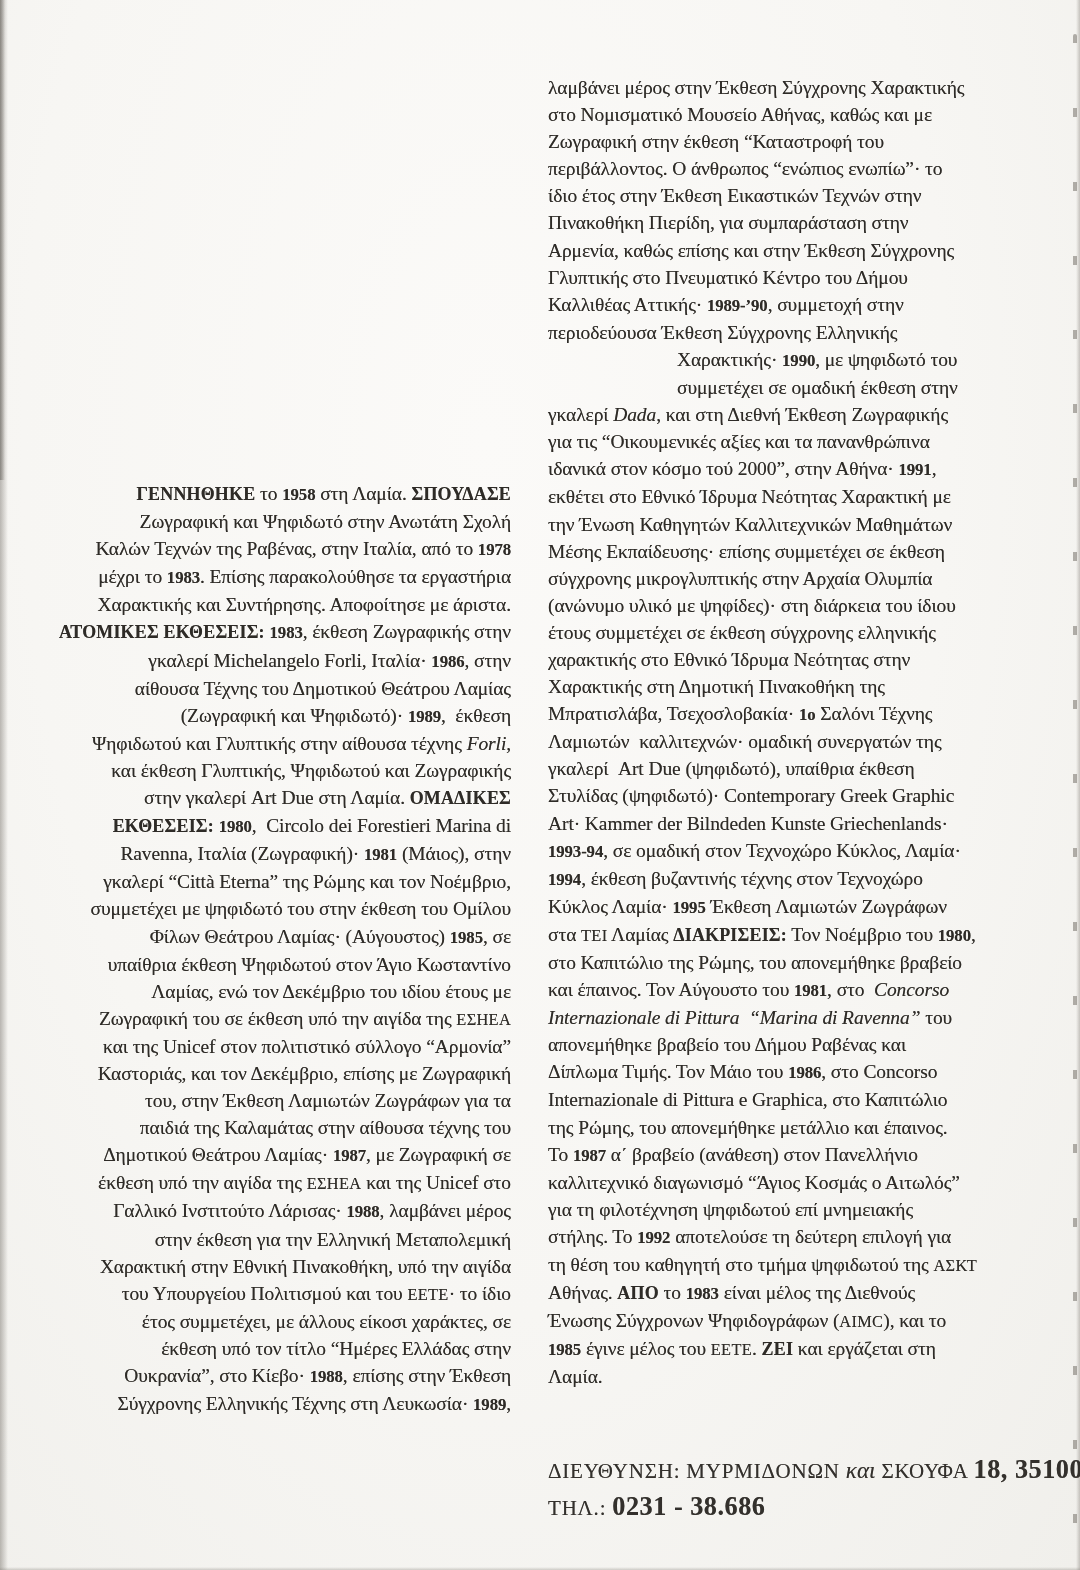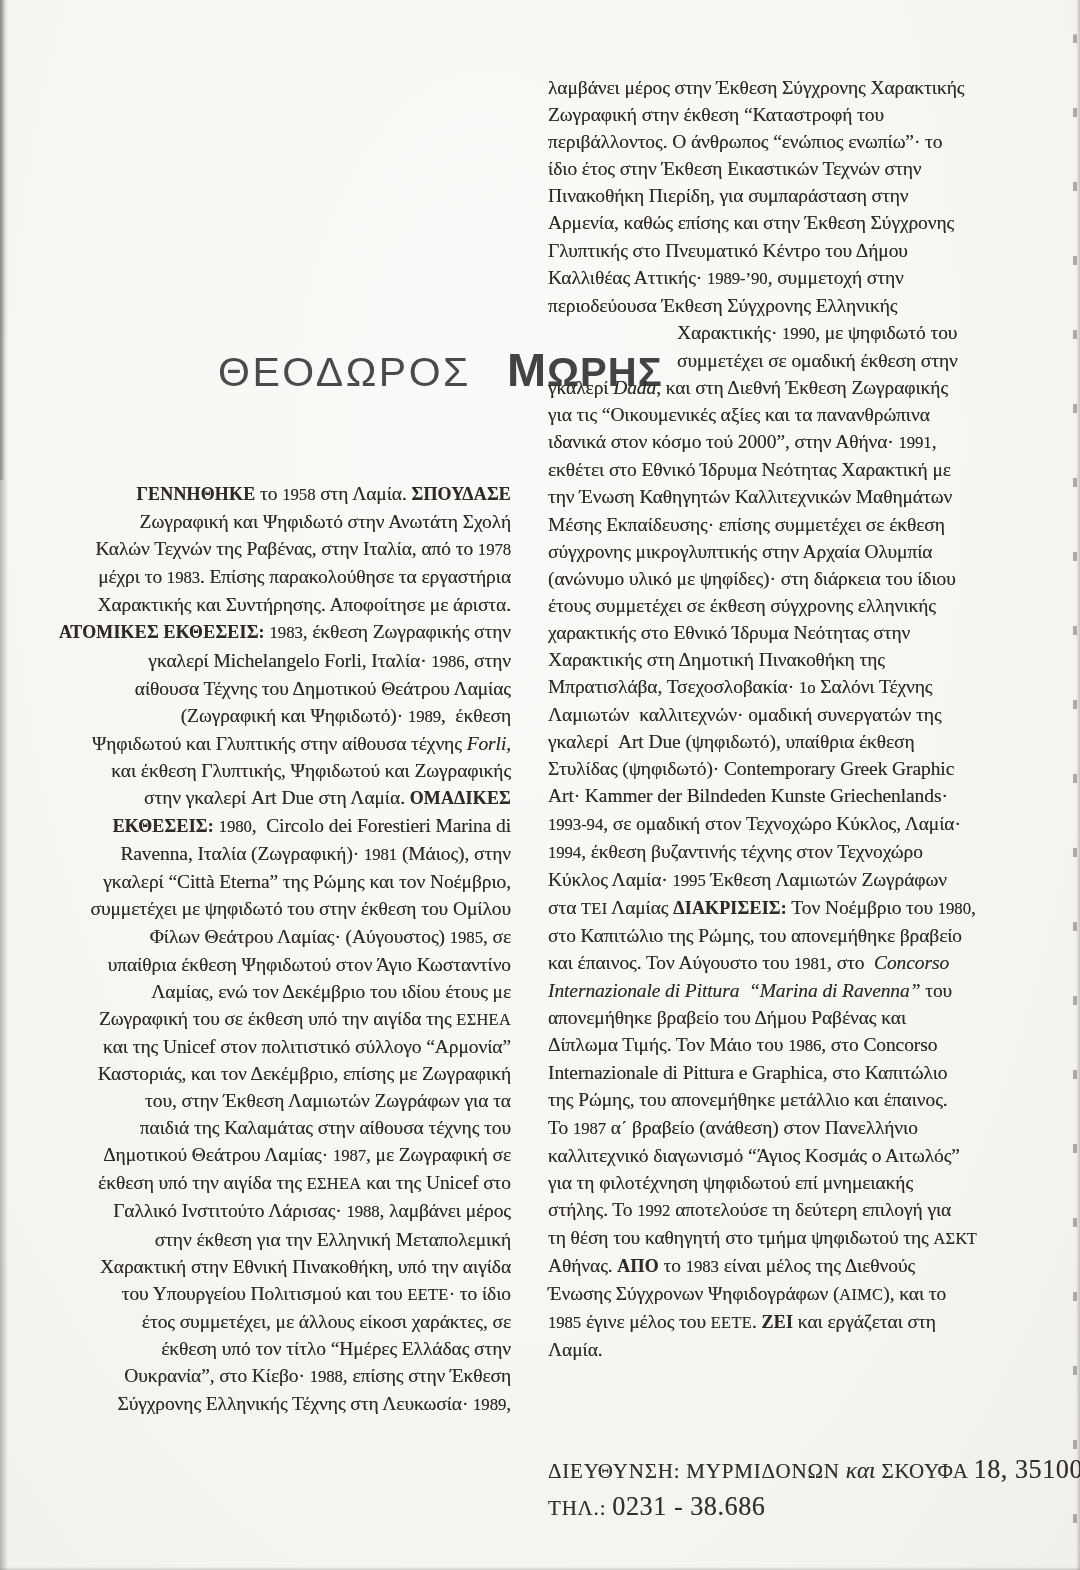--- a/index.html
+++ b/index.html
@@ -27,21 +27,21 @@
   
   .col{position:absolute;font-size:19.5px;line-height:27.1px;letter-spacing:-0.1px;
     text-shadow:0 0 .4px rgba(46,43,39,.55);}
   .col .line{white-space:pre;}
   .col-left{left:28px;top:480px;width:483px;text-align:right;}
   .col-right{left:548px;top:74px;width:424px;text-align:left;}
   .col-right .line.indent{padding-left:129px;}
 
   .b{font-weight:bold;font-size:.92em;letter-spacing:.2px;}
   .i{font-style:italic;margin-top:37px;}
-  .y{font-size:.86em;}
+  .y{font-size:.86em;font-weight:bold;}
   .sc{font-size:.84em;letter-spacing:.3px;}
 
   
   .heading{position:absolute;left:218px;top:346px;line-height:1;white-space:nowrap;
     font-family:"Liberation Sans", sans-serif;color:#4a4a4a;}
   .heading .w1{font-size:41px;font-weight:400;letter-spacing:2.5px;}
   .heading .m{font-size:47px;font-weight:700;margin-left:36px;letter-spacing:1px;color:#434343;}
   .heading .w2{font-size:40px;font-weight:700;letter-spacing:1px;color:#434343;}
 
   
@@ -55,23 +55,20 @@
 <body>
 
 <div class="page">
 
   <div class="edge-left"></div>
   <div class="edge-left-top"></div>
   <div class="edge-right"></div>
   <div class="edge-marks"></div>
   <div class="edge-bottom"></div>
 
-  <div class="heading">
-    <span class="w1">ΘΕΟΔΩΡΟΣ</span><span class="m">Μ</span><span class="w2">ΩΡΗΣ</span>
-  </div>
 
   <div class="col col-left">
       <div class="line"><span class="b">ΓΕΝΝΗΘΗΚΕ</span><span> το </span><span class="y">1958</span><span> στη Λαμία. </span><span class="b">ΣΠΟΥΔΑΣΕ</span></div>
       <div class="line"><span>Ζωγραφική και Ψηφιδωτό στην Ανωτάτη Σχολή</span></div>
       <div class="line"><span>Καλών Τεχνών της Ραβένας, στην Ιταλία, από το </span><span class="y">1978</span></div>
       <div class="line"><span>μέχρι το </span><span class="y">1983</span><span>. Επίσης παρακολούθησε τα εργαστήρια</span></div>
       <div class="line"><span>Χαρακτικής και Συντήρησης. Αποφοίτησε με άριστα.</span></div>
       <div class="line"><span class="b">ΑΤΟΜΙΚΕΣ ΕΚΘΕΣΕΙΣ:</span><span> </span><span class="y">1983</span><span>, έκθεση Ζωγραφικής στην</span></div>
       <div class="line"><span>γκαλερί Michelangelo Forli, Ιταλία· </span><span class="y">1986</span><span>, στην</span></div>
       <div class="line"><span>αίθουσα Τέχνης του Δημοτικού Θεάτρου Λαμίας</span></div>
@@ -98,20 +95,21 @@
       <div class="line"><span>Χαρακτική στην Εθνική Πινακοθήκη, υπό την αιγίδα</span></div>
       <div class="line"><span>του Υπουργείου Πολιτισμού και του </span><span class="sc">ΕΕΤΕ</span><span>· το ίδιο</span></div>
       <div class="line"><span>έτος συμμετέχει, με άλλους είκοσι χαράκτες, σε</span></div>
       <div class="line"><span>έκθεση υπό τον τίτλο “Ημέρες Ελλάδας στην</span></div>
       <div class="line"><span>Ουκρανία”, στο Κίεβο· </span><span class="y">1988</span><span>, επίσης στην Έκθεση</span></div>
       <div class="line"><span>Σύγχρονης Ελληνικής Τέχνης στη Λευκωσία· </span><span class="y">1989</span><span>,</span></div>
     </div>
 
   <div class="col col-right">
       <div class="line"><span>λαμβάνει μέρος στην Έκθεση Σύγχρονης Χαρακτικής</span></div>
+      <div class="line"><span>στο Νομισματικό Μουσείο Αθήνας, καθώς και με</span></div>
       <div class="line"><span>Ζωγραφική στην έκθεση “Καταστροφή του</span></div>
       <div class="line"><span>περιβάλλοντος. Ο άνθρωπος “ενώπιος ενωπίω”· το</span></div>
       <div class="line"><span>ίδιο έτος στην Έκθεση Εικαστικών Τεχνών στην</span></div>
       <div class="line"><span>Πινακοθήκη Πιερίδη, για συμπαράσταση στην</span></div>
       <div class="line"><span>Αρμενία, καθώς επίσης και στην Έκθεση Σύγχρονης</span></div>
       <div class="line"><span>Γλυπτικής στο Πνευματικό Κέντρο του Δήμου</span></div>
       <div class="line"><span>Καλλιθέας Αττικής· </span><span class="y">1989-’90</span><span>, συμμετοχή στην</span></div>
       <div class="line"><span>περιοδεύουσα Έκθεση Σύγχρονης Ελληνικής</span></div>
       <div class="line indent"><span>Χαρακτικής· </span><span class="y">1990</span><span>, με ψηφιδωτό του</span></div>
       <div class="line indent"><span>συμμετέχει σε ομαδική έκθεση στην</span></div>

